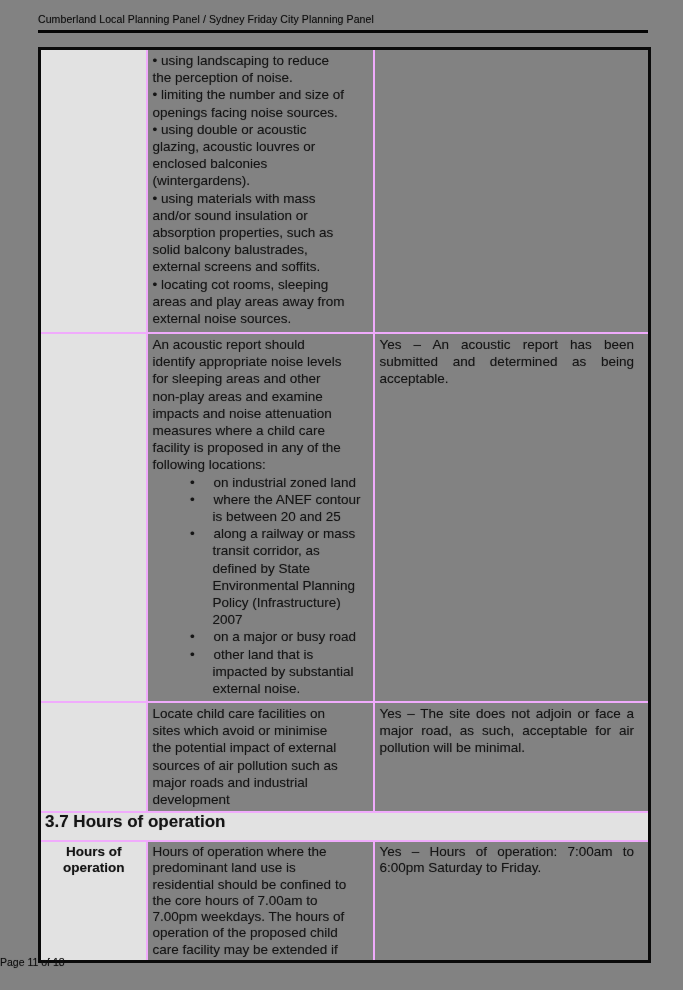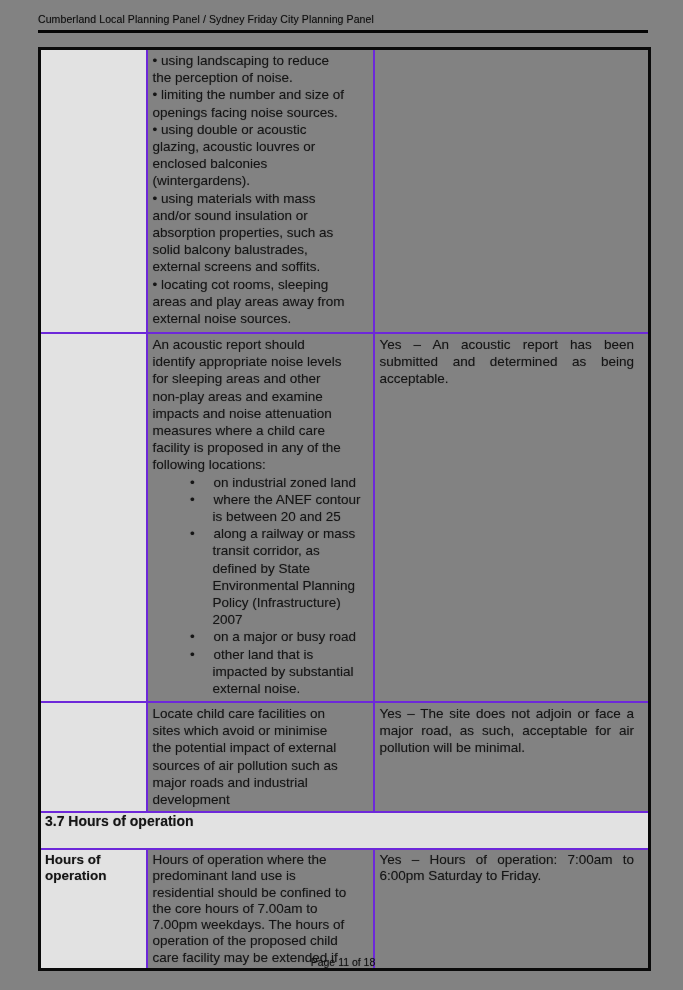--- a/index.html
+++ b/index.html
@@ -20,58 +20,59 @@
     position:absolute; left:38px; top:30px;
     width:610px; height:3px; background:#050505;
   }
   table.assessment {
     position:absolute; left:38px; top:47px;
     width:610px;
     border-collapse:collapse; table-layout:fixed;
     border:3px solid #0a0a0a;
   }
   td {
-    border:2px solid #6d28d9;
+    border:2px solid #f0abfc;
     vertical-align:top;
     overflow:hidden;
     font-size:13.5px;
     line-height:17.2px;
     padding:2px 4px;
   }
   td.label-cell {
     background:#e2e2e2;
     font-weight:bold;
     white-space:pre-wrap;
     padding:2px 3px 2px 4px;
+    text-align:center;
   }
   td.control-cell {
     white-space:pre-wrap;
     padding:2px 3px 2px 5px;
   }
   td.comment-cell {
     text-align:justify;
     padding:2px 14px 2px 5px;
   }
   tr.section-row td {
     background:#e2e2e2;
     font-weight:bold;
-    font-size:14px;
+    font-size:17px;
     line-height:15px;
-    padding:1px 3px 19px 4px;
+    padding:1px 3px 11px 4px;
   }
   tr.row-1 td { height:278px; }
   tr.row-2 td { height:363px; }
   tr.row-3 td { height:104px; }
   tr.section-row td { height:15px; }
   tr.row-5 td { height:114px; }
   tr.row-5 td.control-cell, tr.row-5 td.comment-cell, tr.row-5 td.label-cell { line-height:16.3px; }
   .page-footer {
     position:absolute; top:956px; left:0; width:632px;
-    text-align:center;
-    font-size:10.5px; color:#0e0e0e;padding-left:27px;
+    text-align:left;
+    font-size:10.5px; color:#0e0e0e;
   }
 </style>
 </head>
 <body>
 
 <div class="page-header">Cumberland Local Planning Panel / Sydney Friday City Planning Panel</div>
 <div class="header-rule"></div>
 
 <table class="assessment">
   <colgroup>

